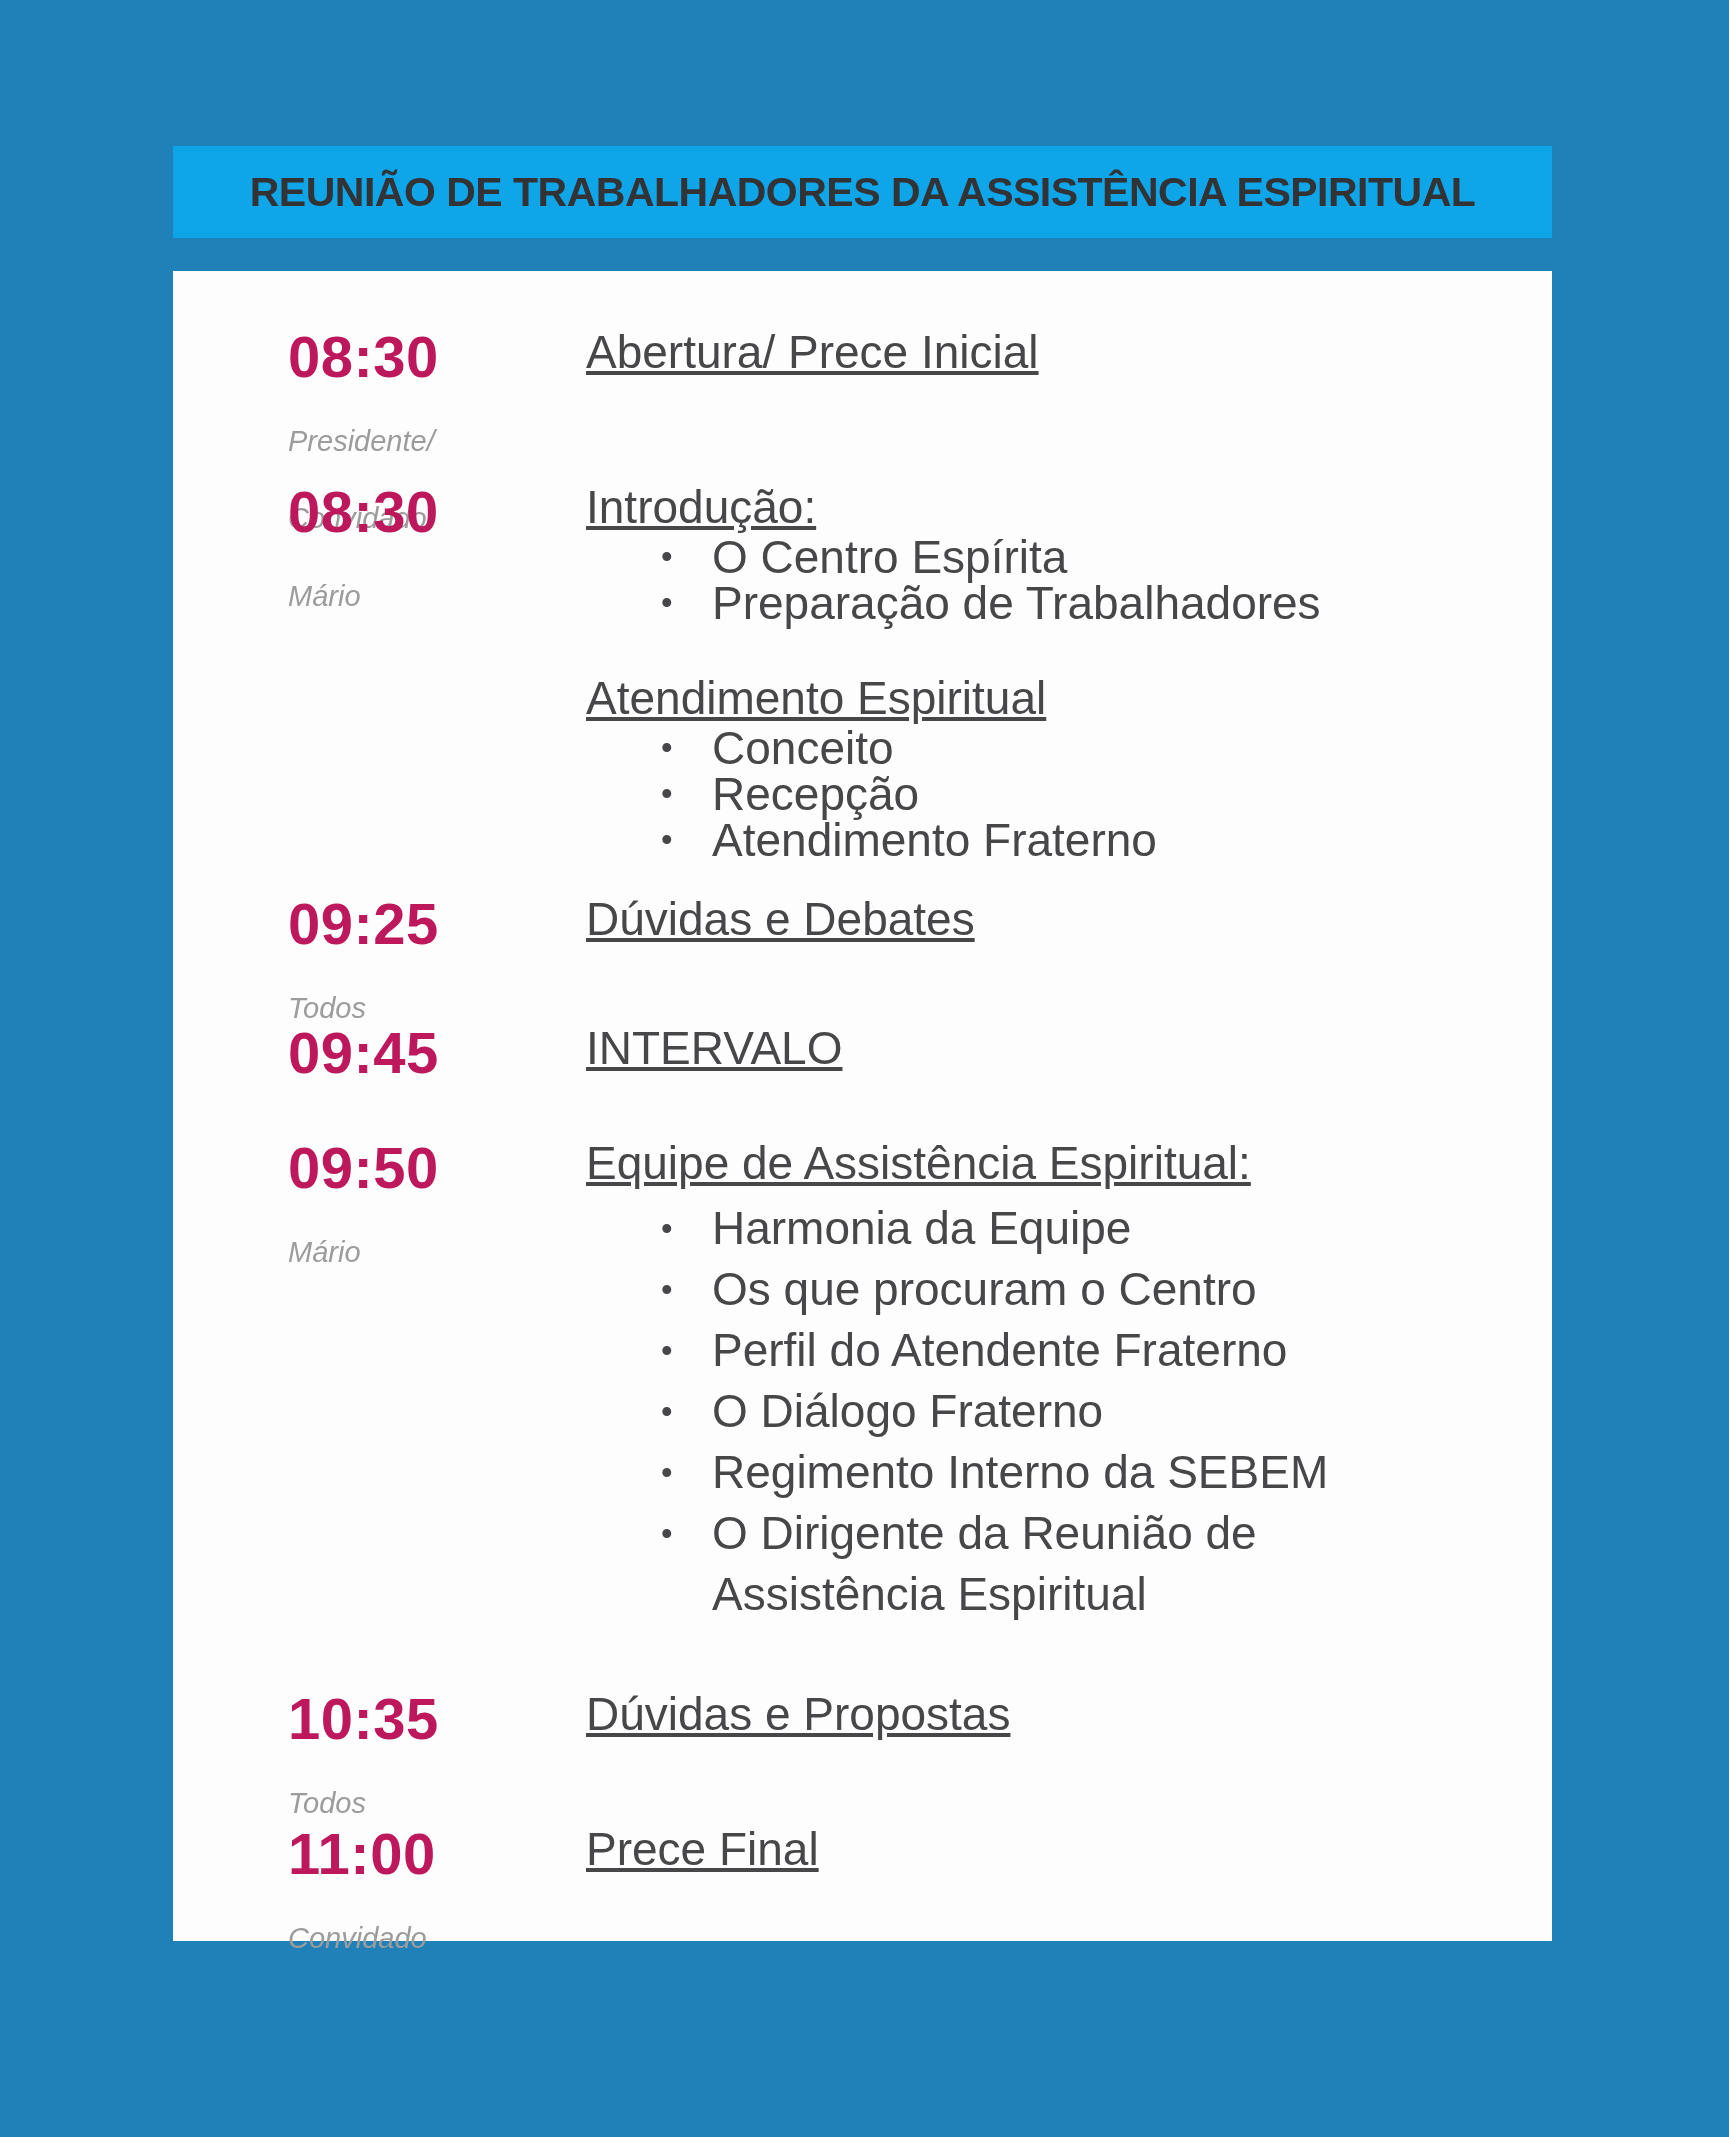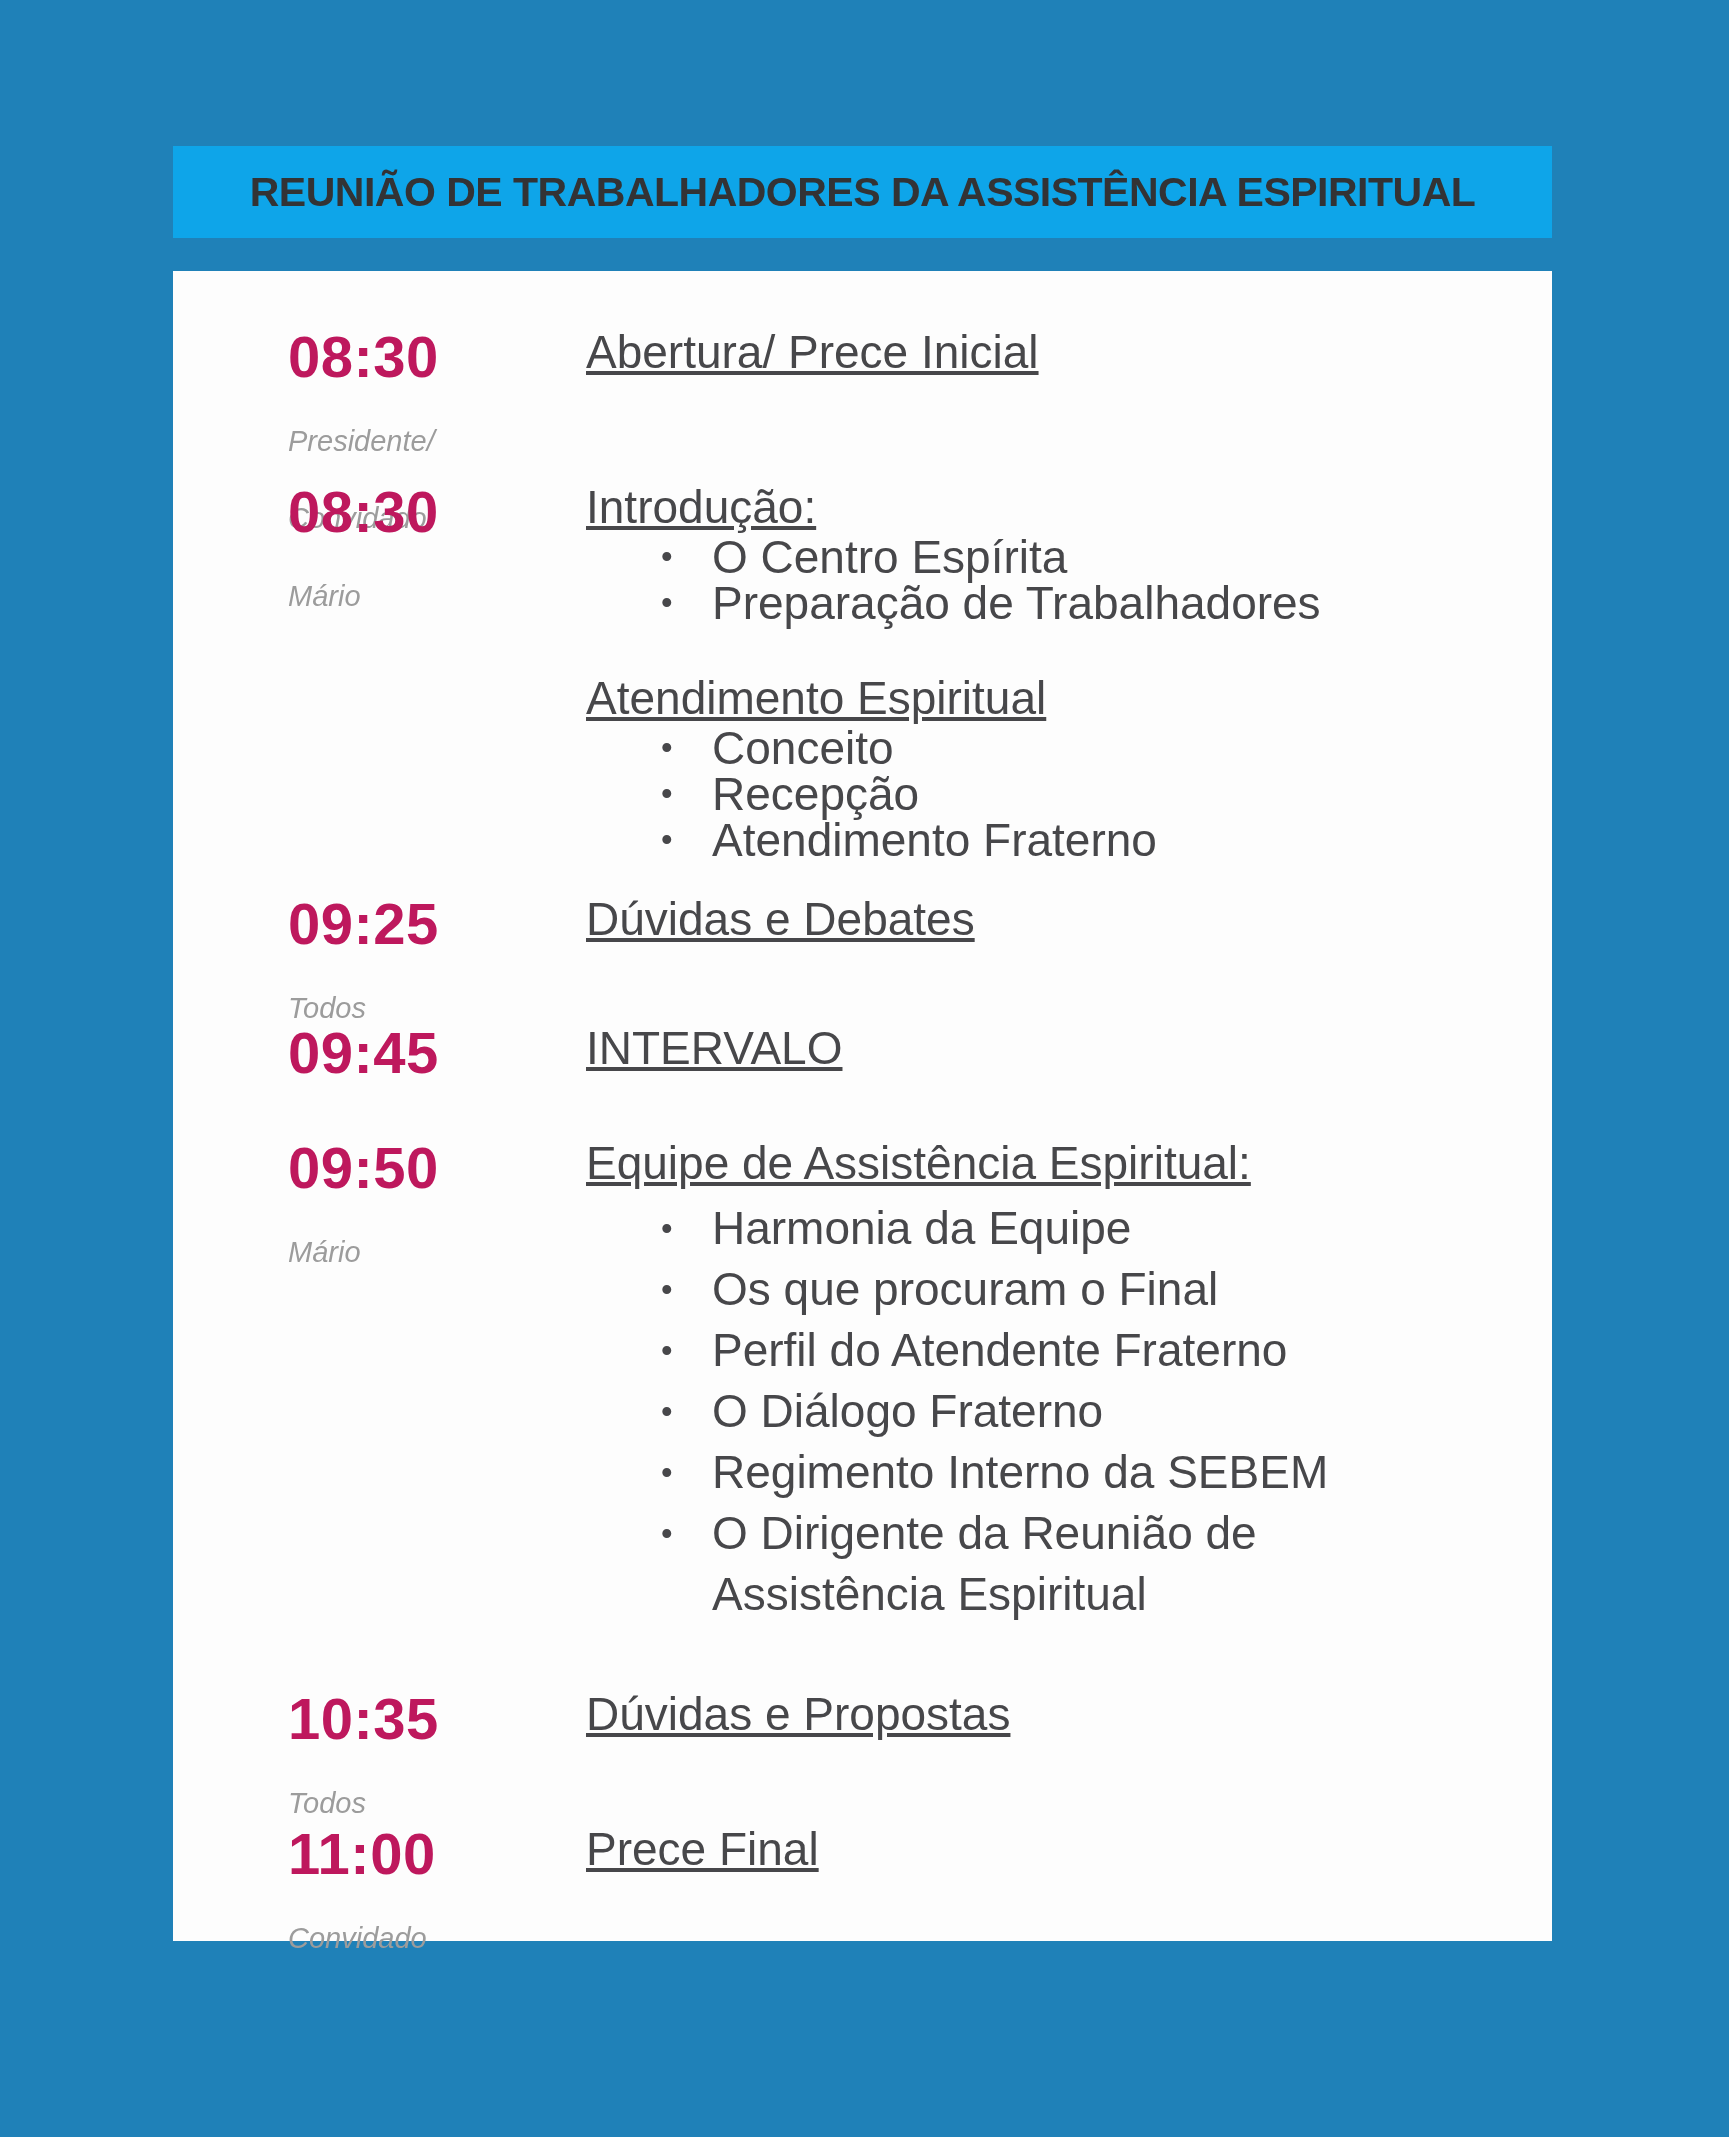--- a/index.html
+++ b/index.html
@@ -116,21 +116,21 @@
   <div class="row" style="top:865px">
     <div class="col-time">
       <div class="time">09:50</div>
       <div class="speaker">Mário</div>
     </div>
     <div class="col-content">
       <div class="section">
         <div class="content-line">Equipe de Assistência Espiritual:</div>
         <ul class="list loose">
           <li>Harmonia da Equipe</li>
-          <li>Os que procuram o Final</li>
+          <li>Os que procuram o Centro</li>
           <li>Perfil do Atendente Fraterno</li>
           <li>O Diálogo Fraterno</li>
           <li>Regimento Interno da SEBEM</li>
           <li>O Dirigente da Reunião de Assistência Espiritual</li>
         </ul>
       </div>
     </div>
   </div>
 
   <div class="row" style="top:1416px">

